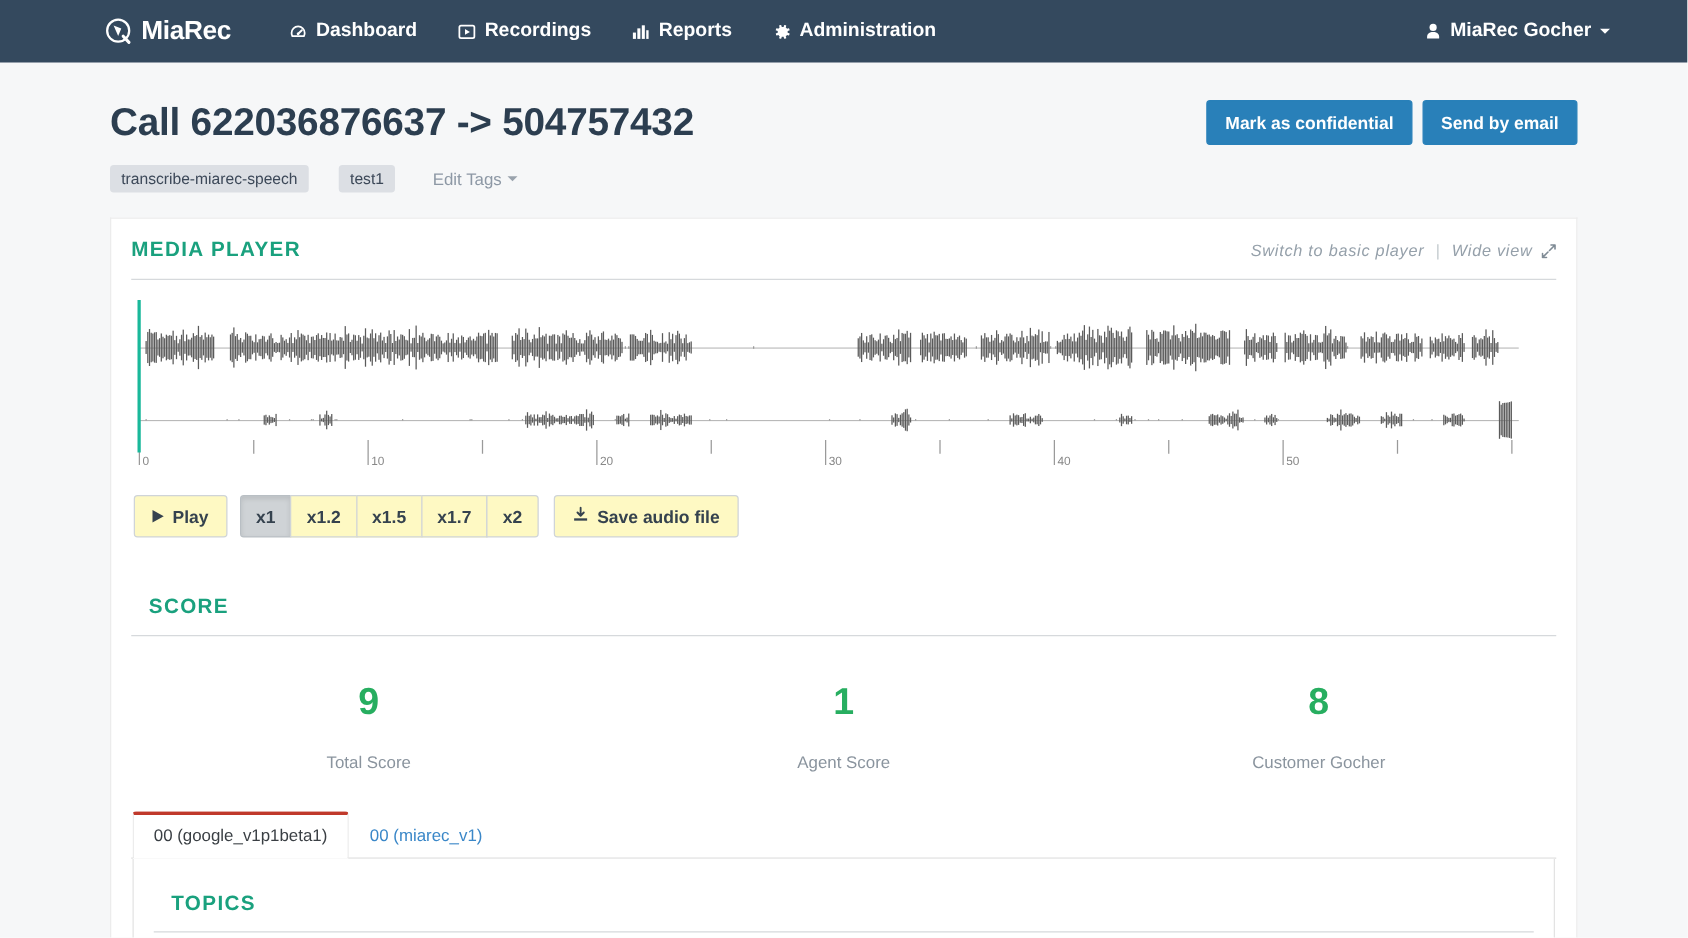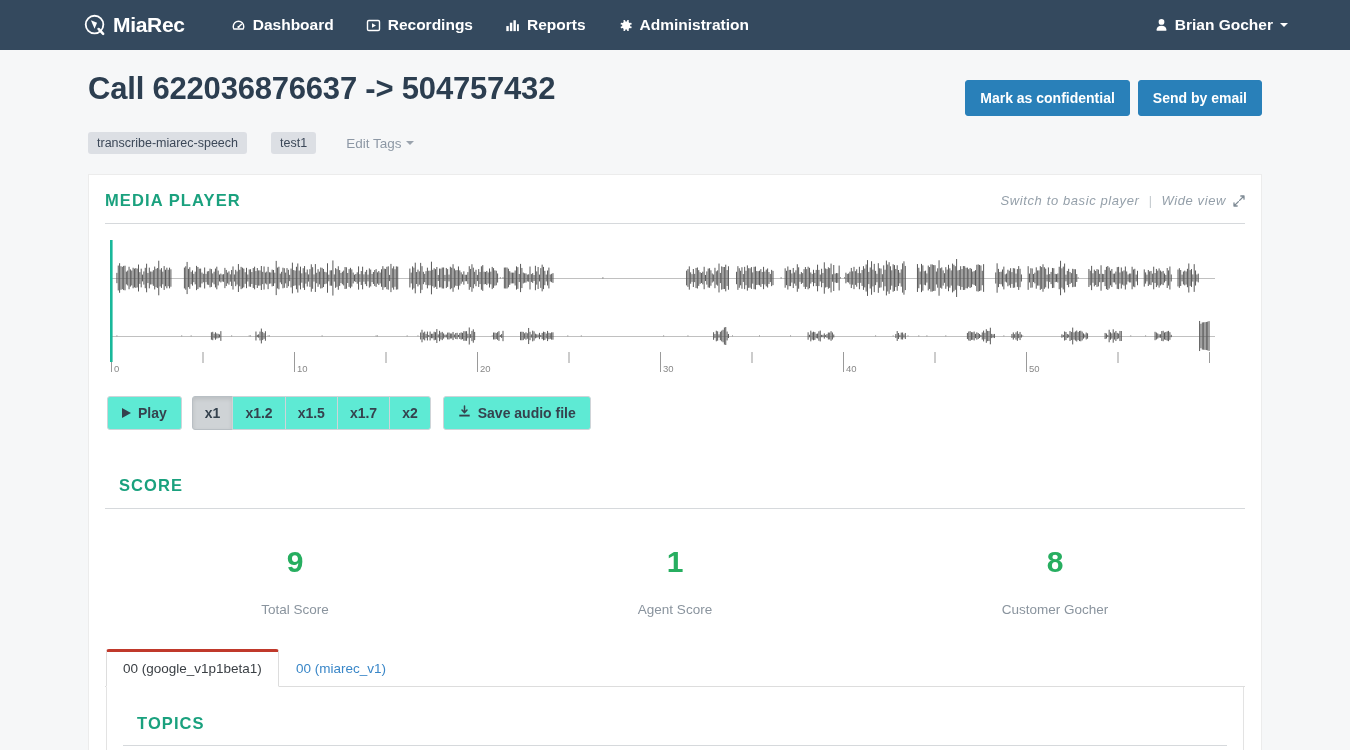--- a/index.html
+++ b/index.html
@@ -61,21 +61,21 @@
     border-top: 4px solid #ffffff;
     margin-left: 7px;
     vertical-align: middle;
   }
 
   
   .page { padding: 0 88px; }
 
   .page-head {
     display: flex;
-    align-items: flex-start;
+    align-items: flex-end;
     padding-top: 20px;
   }
   .page-title {
     font-size: 31px;
     font-weight: bold;
     color: #2c3e50;
     margin: 0;
     letter-spacing: -0.2px;
     line-height: 1.2;
   }
@@ -166,21 +166,21 @@
   }
   .wave-canvas { display: block; }
 
   .controls {
     display: flex;
     align-items: center;
     gap: 0;
     padding: 14px 0 0 2px;
   }
   .btn-default {
-    background: #5eead4;
+    background: #fef9c3;
     border: 1px solid #cfd4d8;
     color: #35424e;
     font-size: 14px;
     font-weight: bold;
     font-family: "Liberation Sans", sans-serif;
     padding: 8px 14px;
     border-radius: 3px;
     cursor: pointer;
     display: inline-flex;
     align-items: center;
@@ -329,21 +329,21 @@
     </a>
   </div>
 
   <div class="nav-right">
     <span class="nav-ico">
       <svg width="13" height="14" viewBox="0 0 14 15">
         <circle cx="7" cy="4.2" r="3.1" fill="#fff"></circle>
         <path d="M7 8.2c-3.1 0-5.2 1.8-5.2 4v1.6h10.4v-1.6c0-2.2-2.1-4-5.2-4z" fill="#fff"></path>
       </svg>
     </span>
-    <span>Brian Gocher</span>
+    <span>MiaRec Gocher</span>
     <span class="caret-down"></span>
   </div>
 </div>
 
 <div class="page">
 
   <div class="page-head">
     <h1 class="page-title">Call 622036876637 -&gt; 504757432</h1>
     <div class="head-actions">
       <button class="btn-primary">Mark as confidential</button>

